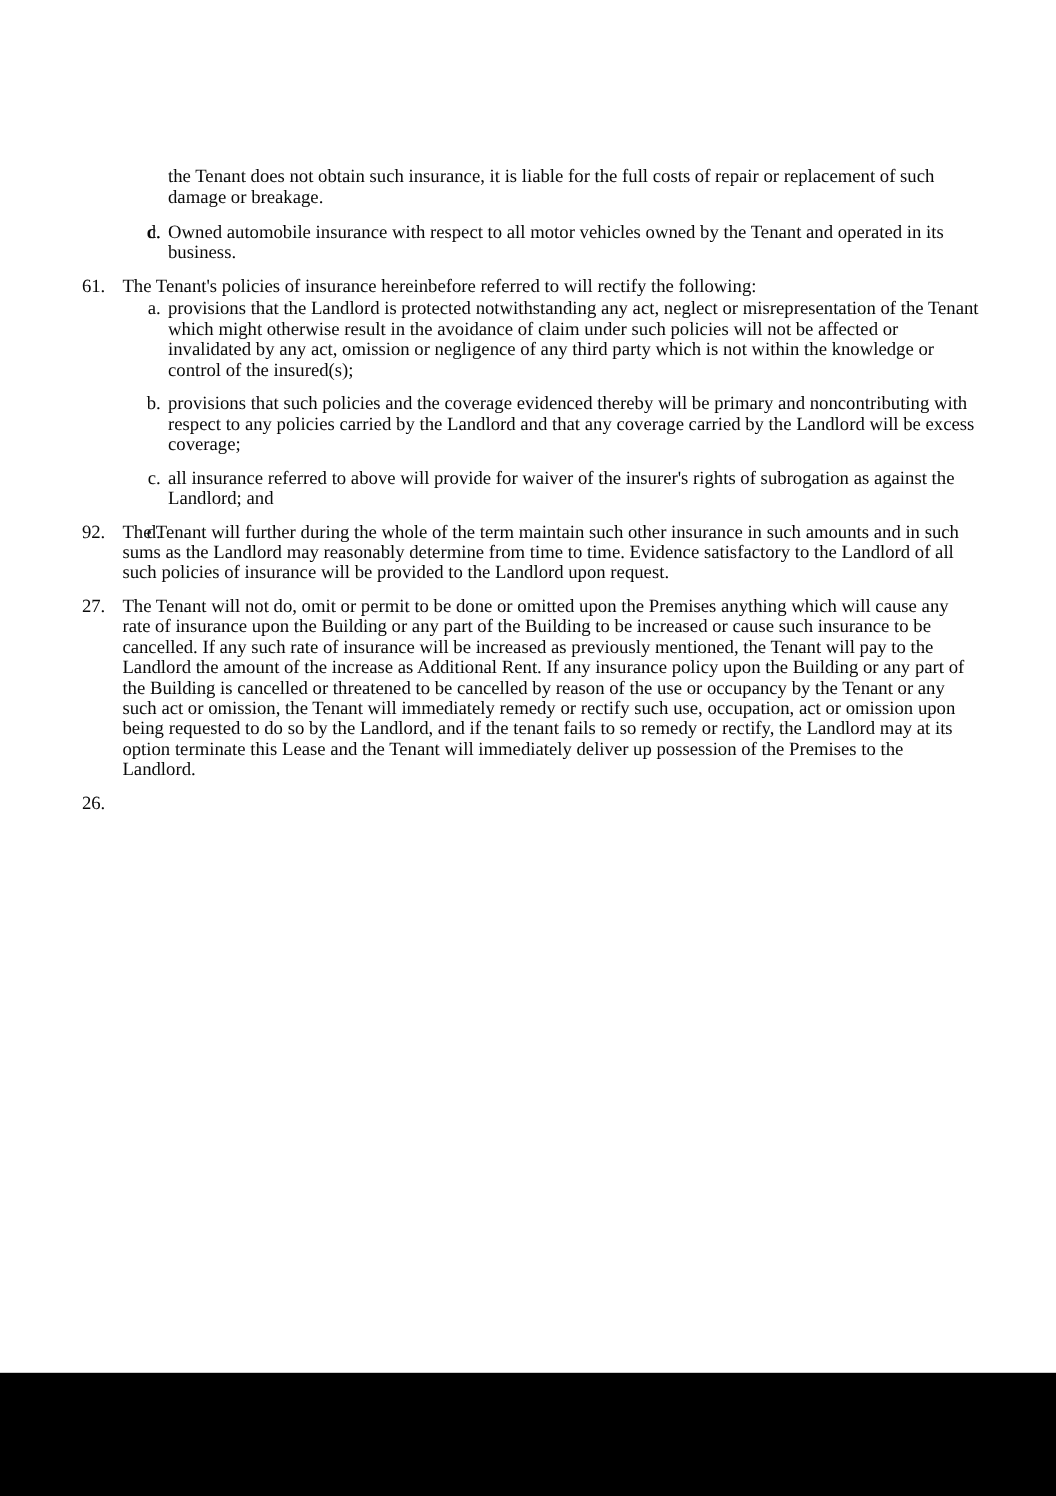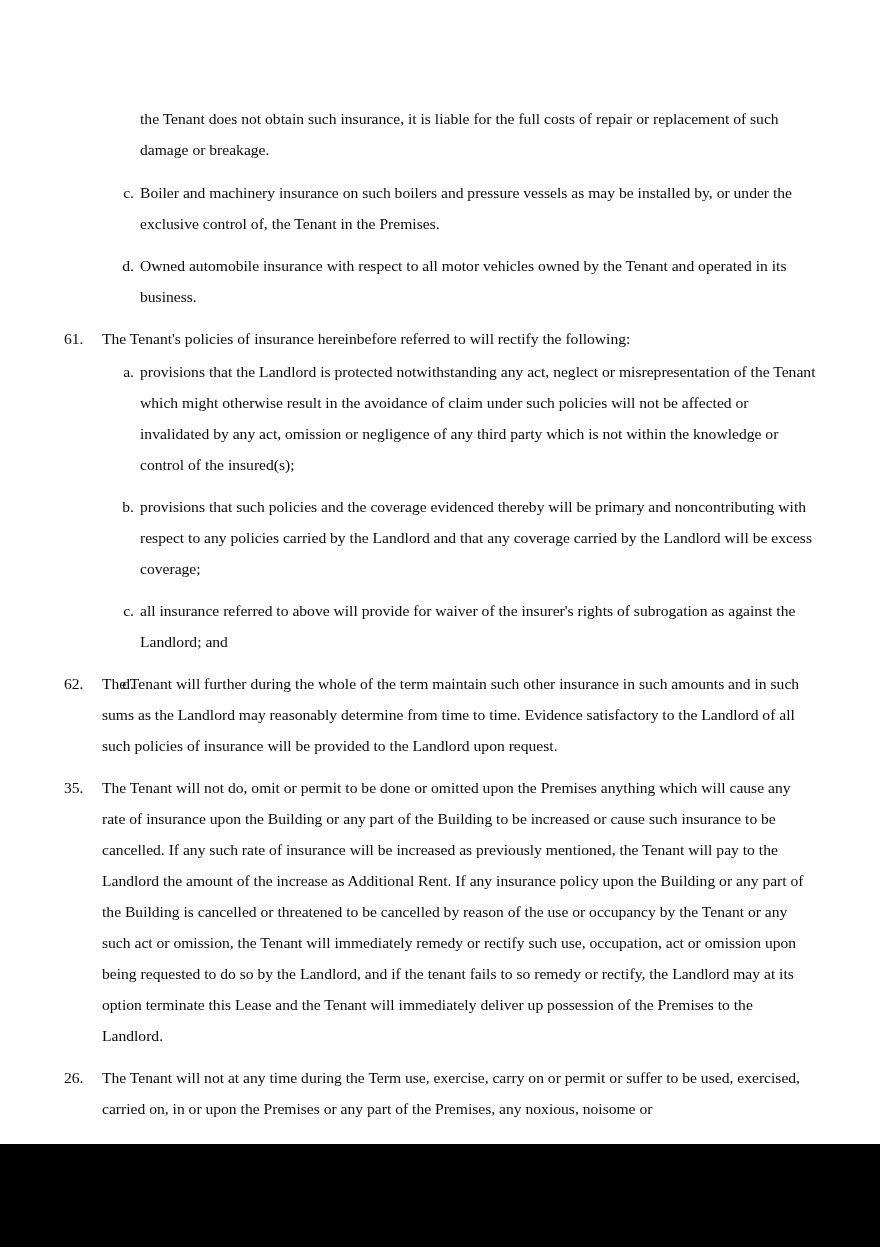--- a/index.html
+++ b/index.html
@@ -24,21 +24,22 @@
     width: 880px;
     height: 1144px;
     background: #ffffff;
     box-sizing: border-box;
     padding: 103px 64px 0 64px;
   }
 
   .doc-body {
     width: 752px;
     font-size: 15.6px;
-    line-height: 31px;
+    line-height: 17px;
+    margin-top: 36px;
   }
 
   
   .cont-para {
     margin: 0 0 12px 0;
     padding-left: 76px;
     text-align: left;
   }
 
   
@@ -46,21 +47,21 @@
     position: relative;
     margin: 0 0 11px 0;
     padding-left: 38px;
     text-align: left;
   }
   .num-item > .marker {
     position: absolute;
     left: 0;
     top: 0;
     width: 28px;
-    text-align: left;
+    text-align: center;
     white-space: nowrap;
     font-family: Liberation Serif, serif;
   }
 
   
   .alpha-item {
     position: relative;
     margin: 0 0 11px 0;
     padding-left: 76px;
     text-align: left;
@@ -98,21 +99,20 @@
 
 <div class="page">
   <div class="doc-body">
 
     <div class="cont-para">
       <span>the Tenant does not obtain such insurance, it is liable for the full costs of repair or replacement of such damage or breakage.</span>
     </div>
 
     <div class="alpha-item">
       <span class="marker">c.</span>
-      <span>Boiler and machinery insurance on such boilers and pressure vessels as may be installed by, or under the exclusive control of, the Tenant in the Premises.</span>
     </div>
 
     <div class="alpha-item">
       <span class="marker">d.</span>
       <span>Owned automobile insurance with respect to all motor vehicles owned by the Tenant and operated in its business.</span>
     </div>
 
     <div class="num-item has-children">
       <span class="marker">61.</span>
       <span>The Tenant's policies of insurance hereinbefore referred to will rectify the following:</span>
@@ -131,30 +131,29 @@
     <div class="alpha-item">
       <span class="marker">c.</span>
       <span>all insurance referred to above will provide for waiver of the insurer's rights of subrogation as against the Landlord; and</span>
     </div>
 
     <div class="alpha-item">
       <span class="marker">d.</span>
     </div>
 
     <div class="num-item">
-      <span class="marker">62.</span>
+      <span class="marker">92.</span>
       <span>The Tenant will further during the whole of the term maintain such other insurance in such amounts and in such sums as the Landlord may reasonably determine from time to time.  Evidence satisfactory to the Landlord of all such policies of insurance will be provided to the Landlord upon request.</span>
     </div>
 
     <div class="num-item">
-      <span class="marker">35.</span>
+      <span class="marker">27.</span>
       <span>The Tenant will not do, omit or permit to be done or omitted upon the Premises anything which will cause any rate of insurance upon the Building or any part of the Building to be increased or cause such insurance to be cancelled.  If any such rate of insurance will be increased as previously mentioned, the Tenant will pay to the Landlord the amount of the increase as Additional Rent.  If any insurance policy upon the Building or any part of the Building is cancelled or threatened to be cancelled by reason of the use or occupancy by the Tenant or any such act or omission, the Tenant will immediately remedy or rectify such use, occupation, act or omission upon being requested to do so by the Landlord, and if the tenant fails to so remedy or rectify, the Landlord may at its option terminate this Lease and the Tenant will immediately deliver up possession of the Premises to the Landlord.</span>
     </div>
 
     <div class="num-item">
       <span class="marker">26.</span>
-      <span>The Tenant will not at any time during the Term use, exercise, carry on or permit or suffer to be used, exercised, carried on, in or upon the Premises or any part of the Premises, any noxious, noisome or</span>
     </div>
 
   </div>
 </div>
 
 <div class="bottom-bar"></div>
 
 </body></html>

